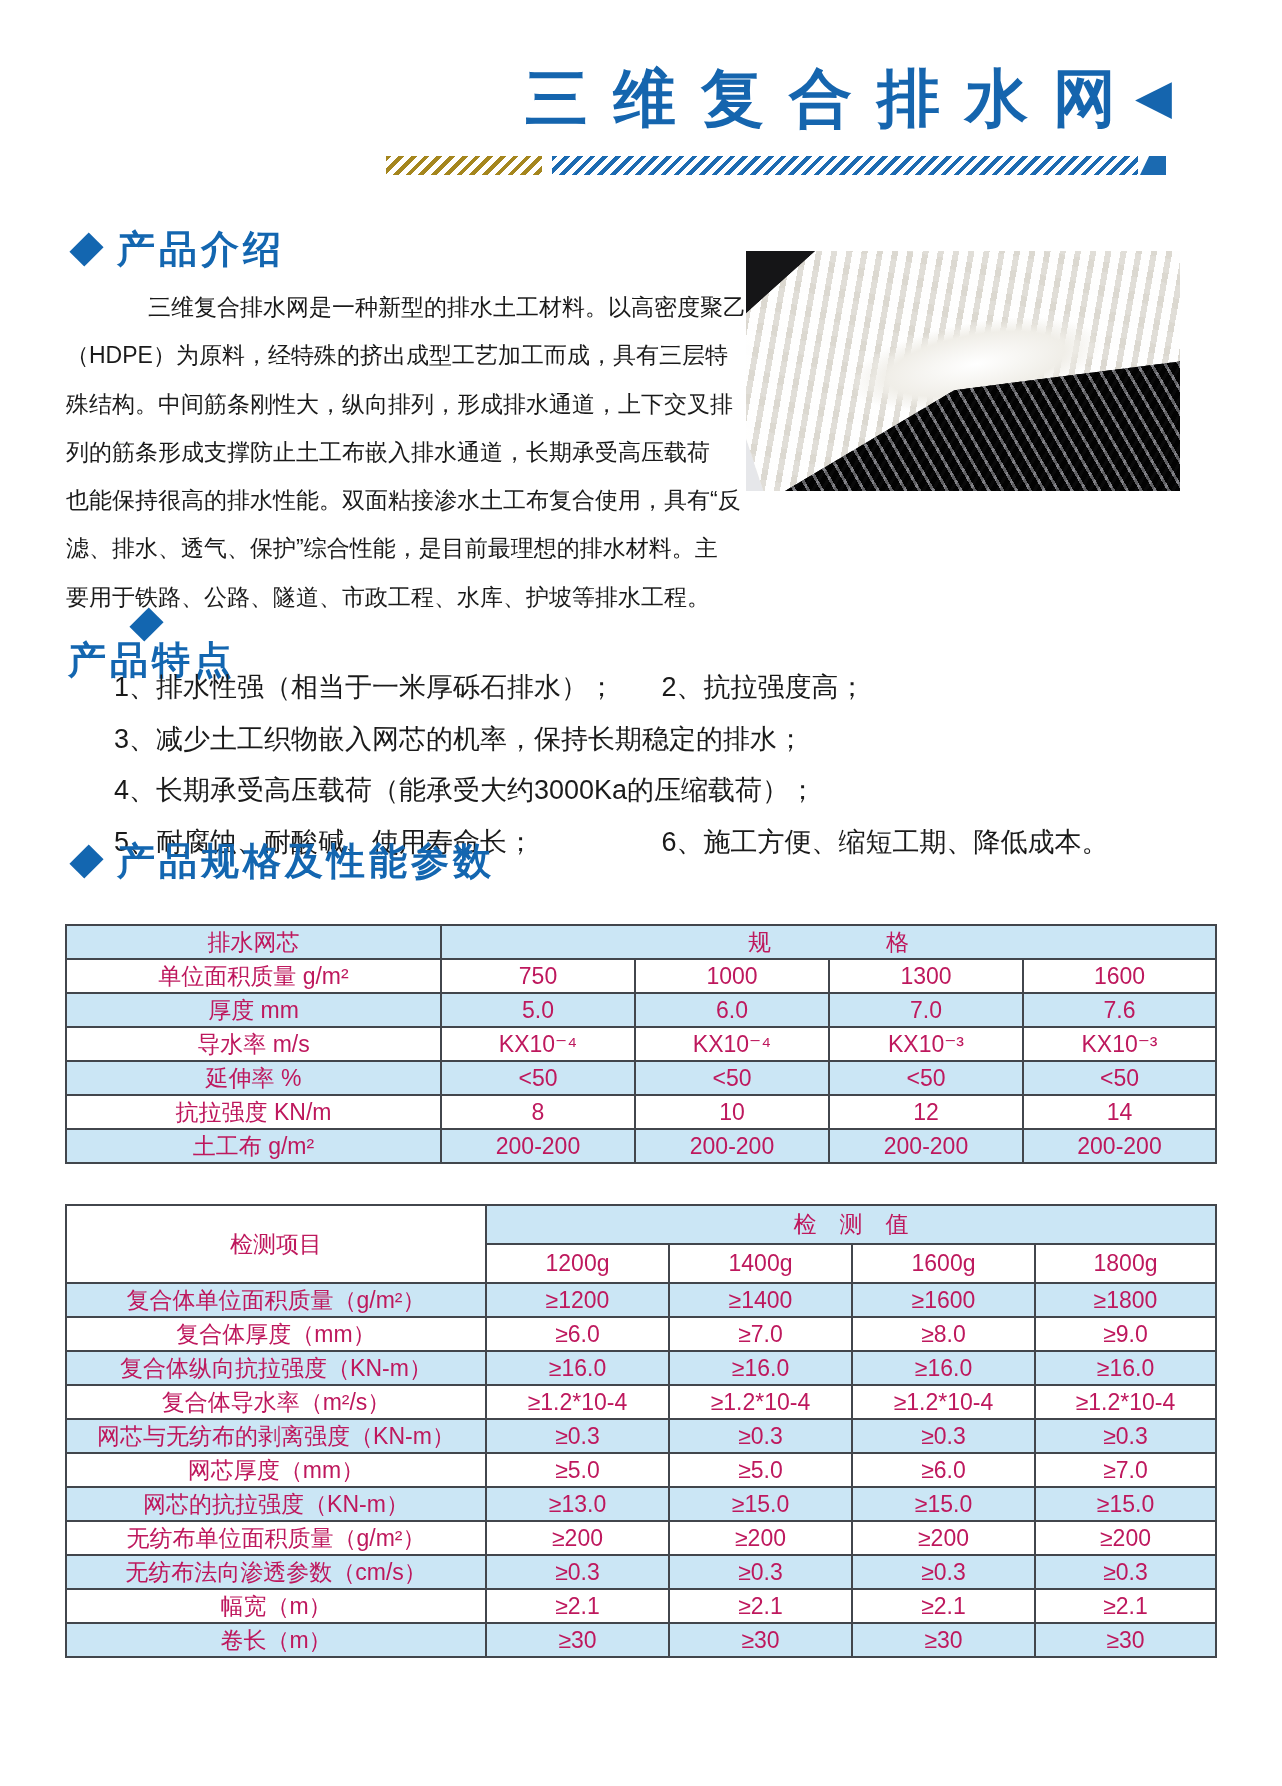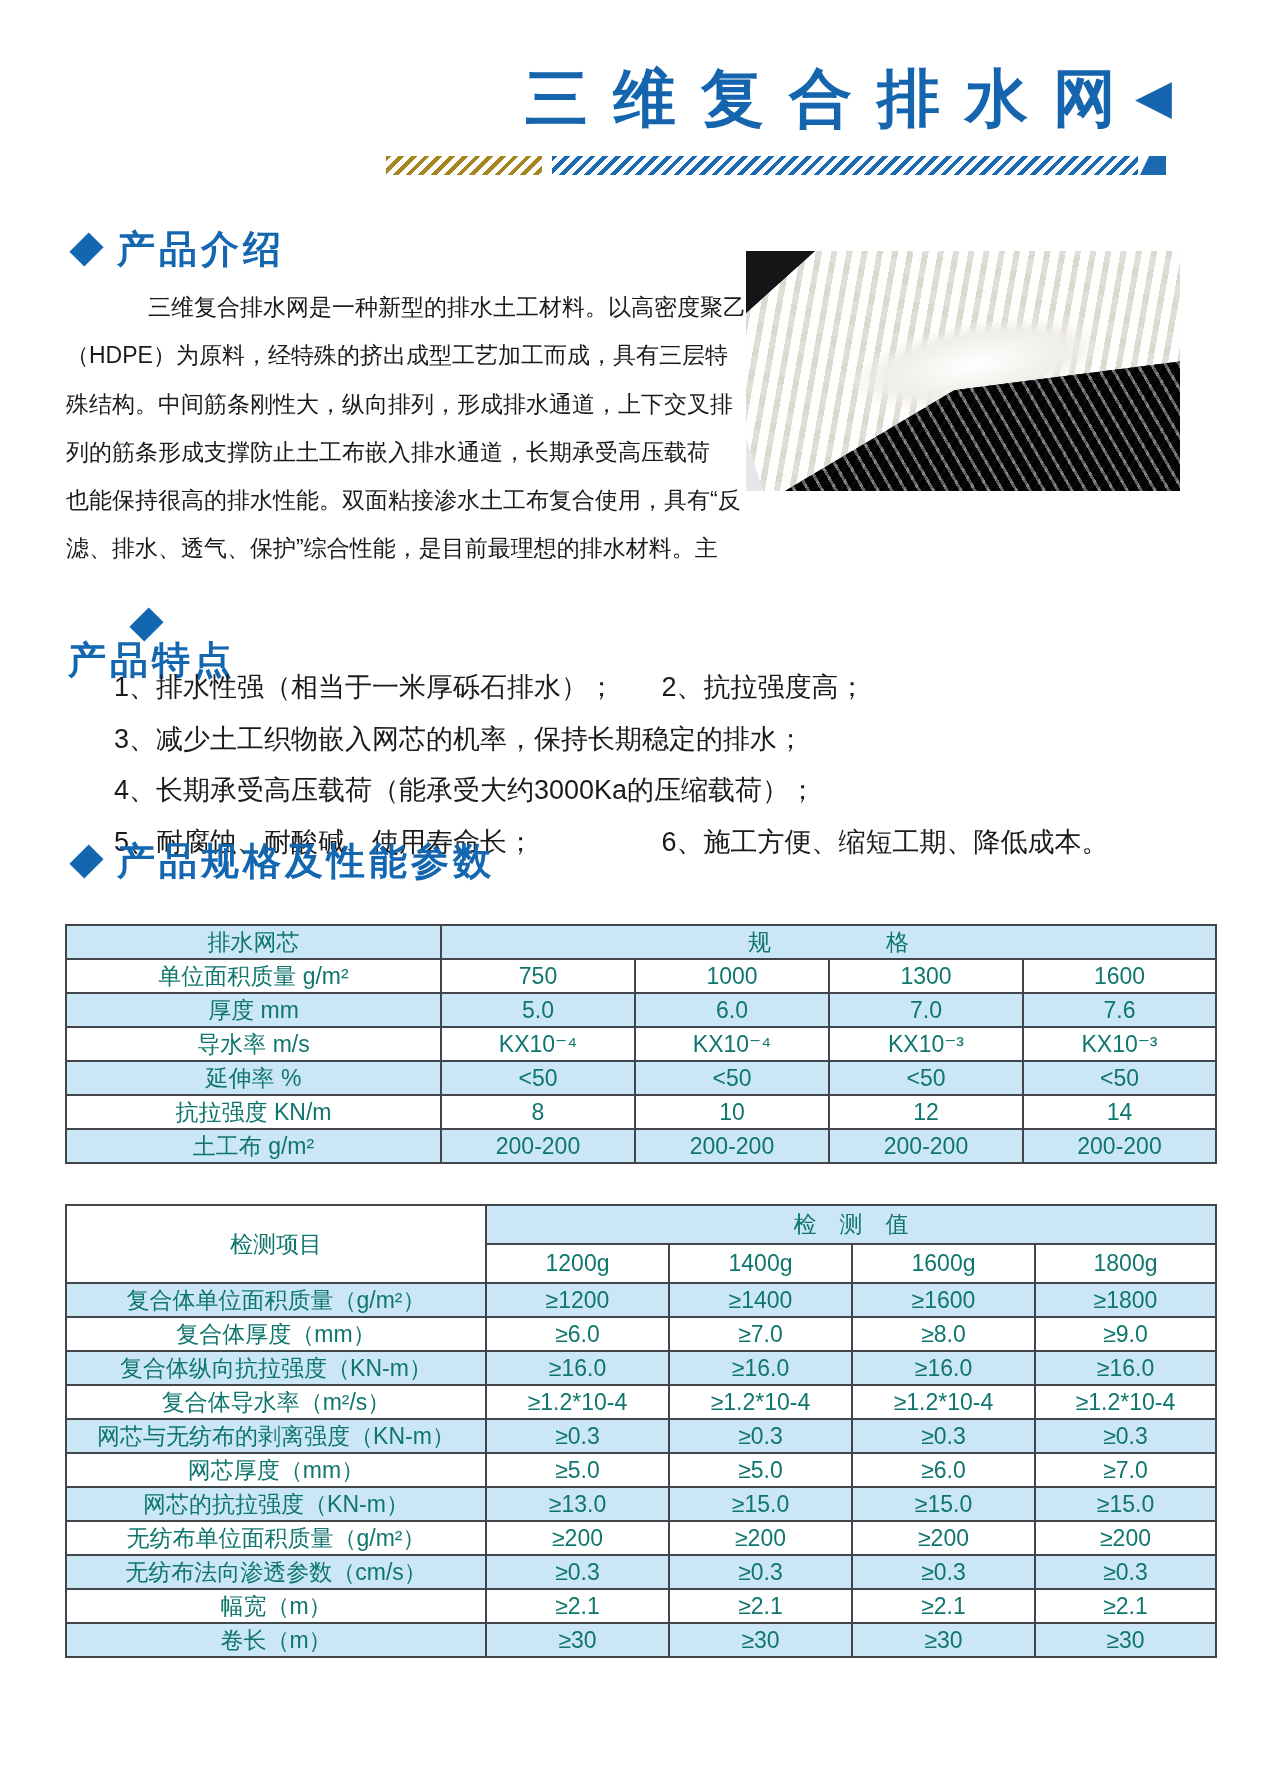--- a/index.html
+++ b/index.html
@@ -51,21 +51,21 @@
                             repeating-linear-gradient(-60deg,rgba(15,15,15,.9) 0 5px,rgba(130,130,136,.45) 5px 8px);
            clip-path:polygon(9% 100%,48% 58%,100% 46%,100% 100%);}
 
   
   .features{position:absolute;left:114px;top:662px;font-size:27px;color:#1a1a1a;}
   .feat-row{height:51.5px;line-height:51.5px;white-space:nowrap;}
   .feat-left{display:inline-block;min-width:540px;}
 
   
   table{border-collapse:collapse;table-layout:fixed;}
-  .spec-table{position:absolute;left:65px;width:1150px;font-size:23px;color:#0f766e;}
+  .spec-table{position:absolute;left:65px;width:1150px;font-size:23px;color:#be185d;}
   .spec-table td,.spec-table th{border:2px solid #42464c;text-align:center;vertical-align:middle;
                                 padding:0;font-weight:normal;overflow:hidden;}
   .t1{top:924px;}
   .t1 td,.t1 th{height:32px;}
   .t1 tbody tr:nth-child(odd){background:#cbe6f5;}
   .t2{top:1204px;}
   .t2 thead th{height:37px;}
   .t2 tbody td{height:32px;}
   .t2 tbody tr:nth-child(odd){background:#cbe6f5;}
   .bluebg{background:#cbe6f5;}
@@ -91,20 +91,21 @@
     <span class="head-text">产品介绍</span>
   </div>
 
   <div class="intro">
     <div class="intro-line">三维复合排水网是一种新型的排水土工材料。以高密度聚乙烯</div>
     <div class="intro-line">（HDPE）为原料，经特殊的挤出成型工艺加工而成，具有三层特</div>
     <div class="intro-line">殊结构。中间筋条刚性大，纵向排列，形成排水通道，上下交叉排</div>
     <div class="intro-line">列的筋条形成支撑防止土工布嵌入排水通道，长期承受高压载荷</div>
     <div class="intro-line">也能保持很高的排水性能。双面粘接渗水土工布复合使用，具有“反</div>
     <div class="intro-line">滤、排水、透气、保护”综合性能，是目前最理想的排水材料。主</div>
+    <div class="intro-line">要用于铁路、公路、隧道、市政工程、水库、护坡等排水工程。</div>
   </div>
 
   <div class="photo">
     <div class="ph-floor"></div>
     <div class="ph-fabric"></div>
     <div class="ph-fold"></div>
     <div class="ph-mesh"></div>
   </div>
 
   <div class="section-head head-features">

